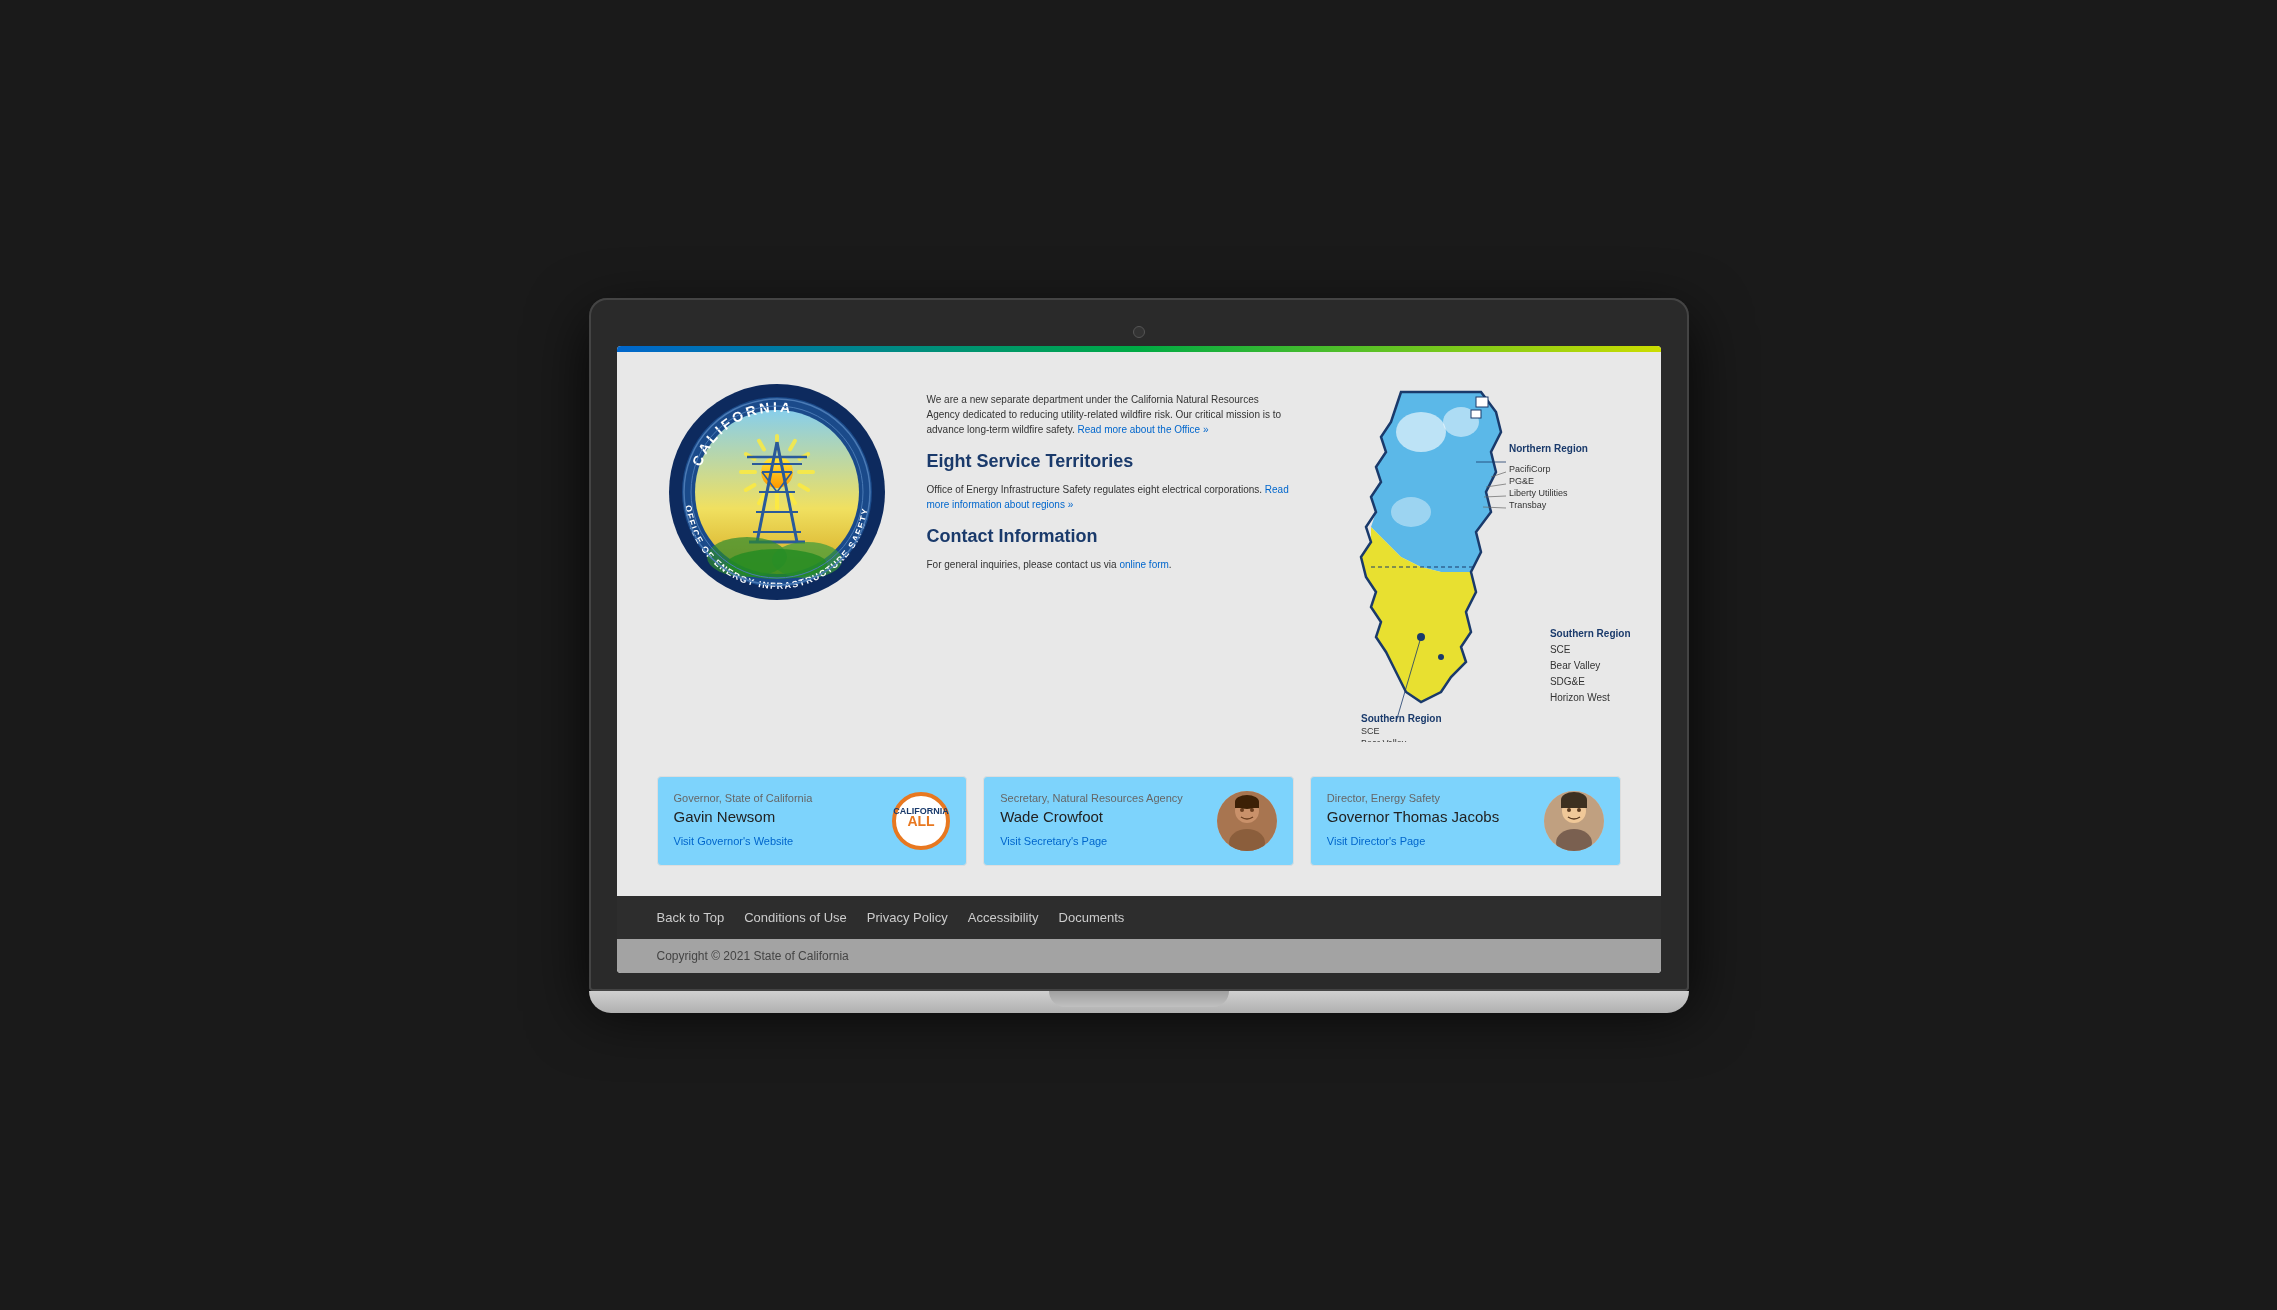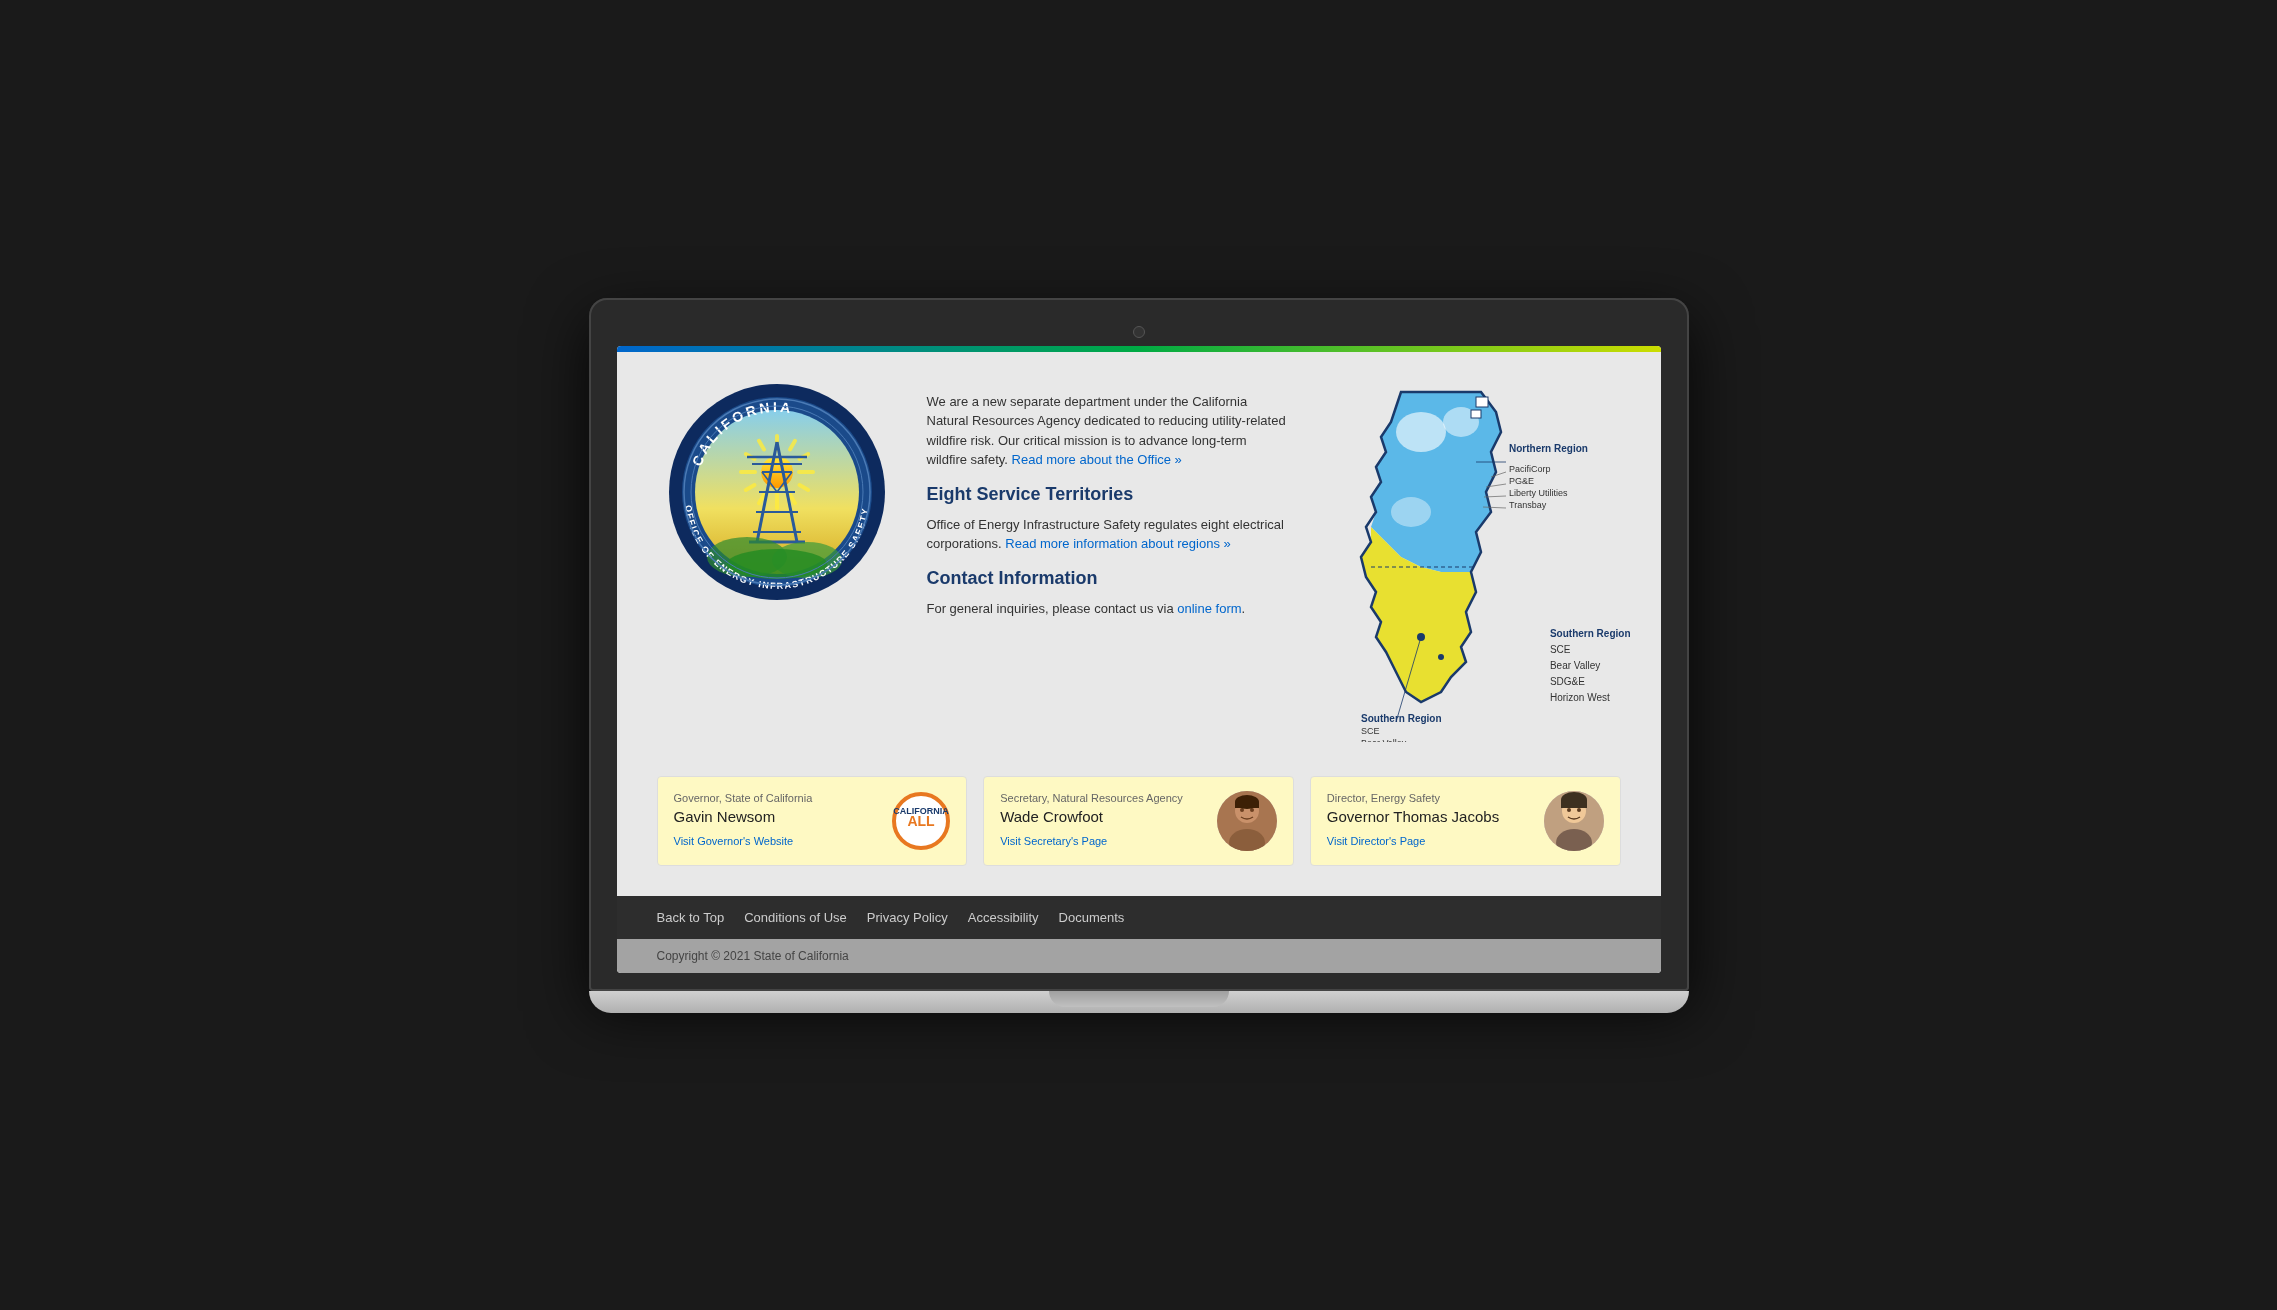--- a/index.html
+++ b/index.html
@@ -98,21 +98,21 @@
 
     .info-section h2 {
       color: #1a3a6b;
       font-size: 18px;
       font-weight: bold;
       margin-bottom: 10px;
     }
 
     .info-section p {
       color: #333;
-      font-size: 13px;
+      font-size: 10px;
       line-height: 1.5;
       margin-bottom: 14px;
     }
 
     .info-section a {
       color: #0066cc;
       text-decoration: none;
     }
 
     .map-section {
@@ -122,21 +122,21 @@
 
     
     .people-section {
       display: flex;
       gap: 16px;
       padding: 0 40px 30px 40px;
     }
 
     .person-card {
       flex: 1;
-      background: #fef9c3;
+      background: #7dd3fc;
       border: 1px solid #ddd;
       border-radius: 4px;
       padding: 14px 16px;
       display: flex;
       align-items: center;
       justify-content: space-between;
     }
 
     .person-card-info {
       flex: 1;

